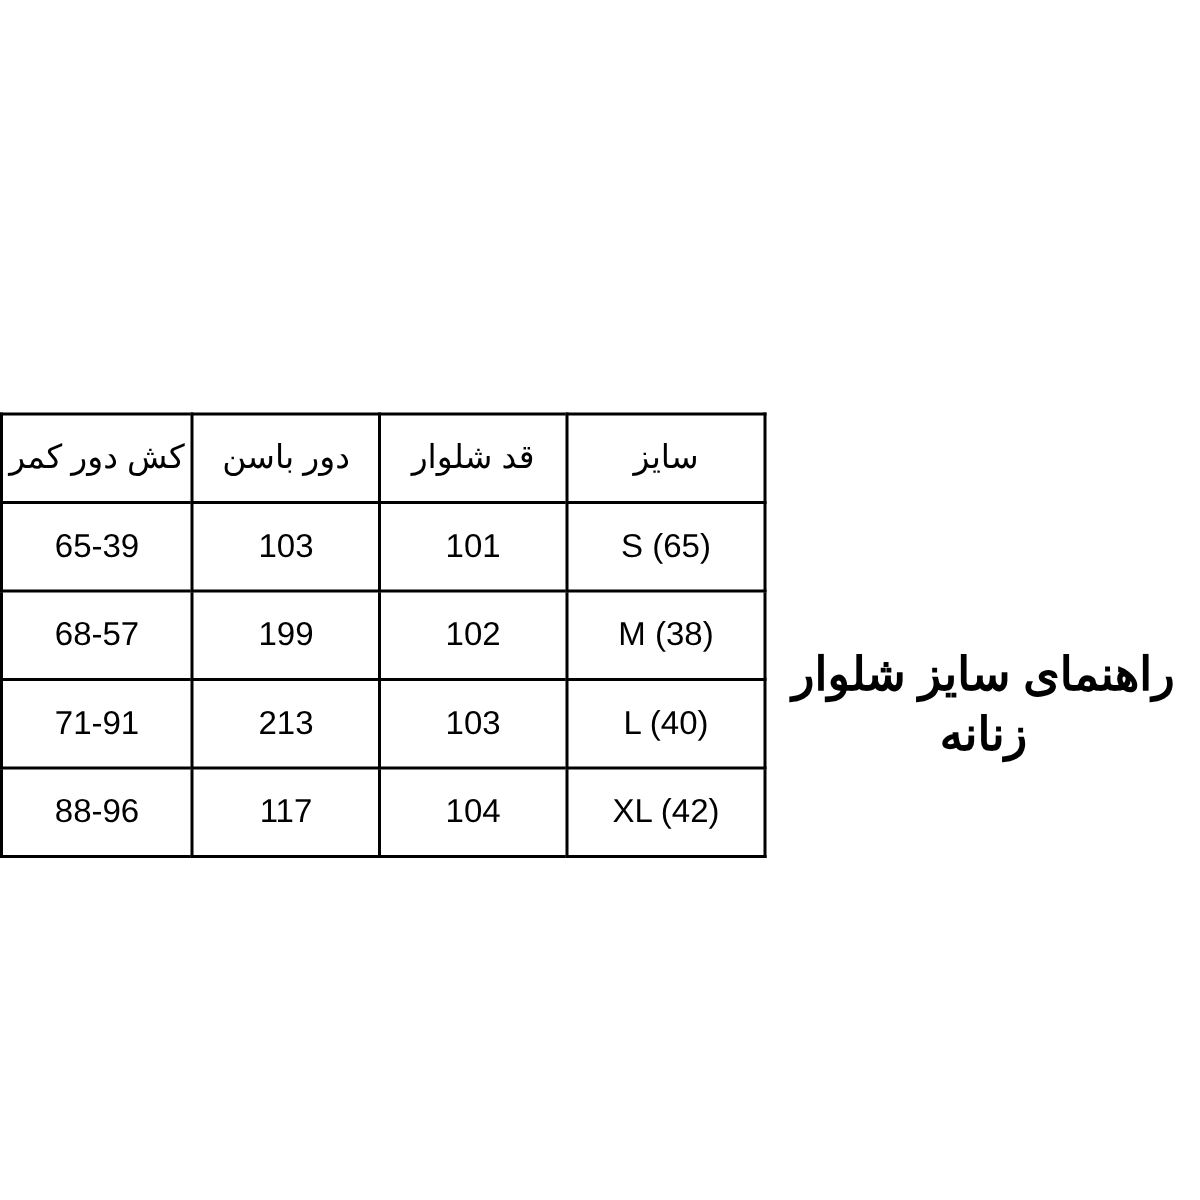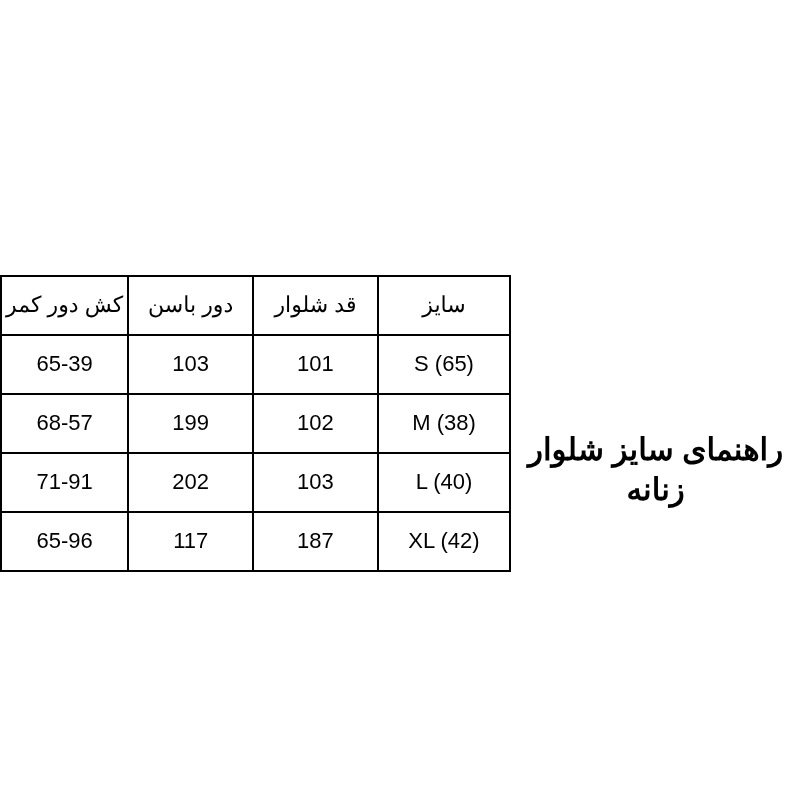--- a/index.html
+++ b/index.html
@@ -102,28 +102,28 @@
         </tr>
         <tr>
           <td>M (38)</td>
           <td>102</td>
           <td>199</td>
           <td>68-57</td>
         </tr>
         <tr>
           <td>L (40)</td>
           <td>103</td>
-          <td>202</td>
+          <td>213</td>
           <td>71-91</td>
         </tr>
         <tr>
           <td>XL (42)</td>
-          <td>187</td>
+          <td>104</td>
           <td>117</td>
-          <td>65-96</td>
+          <td>88-96</td>
         </tr>
       </tbody>
     </table>
   </div>
 
   <div class="notes">
   </div>
 
 </div>
 

